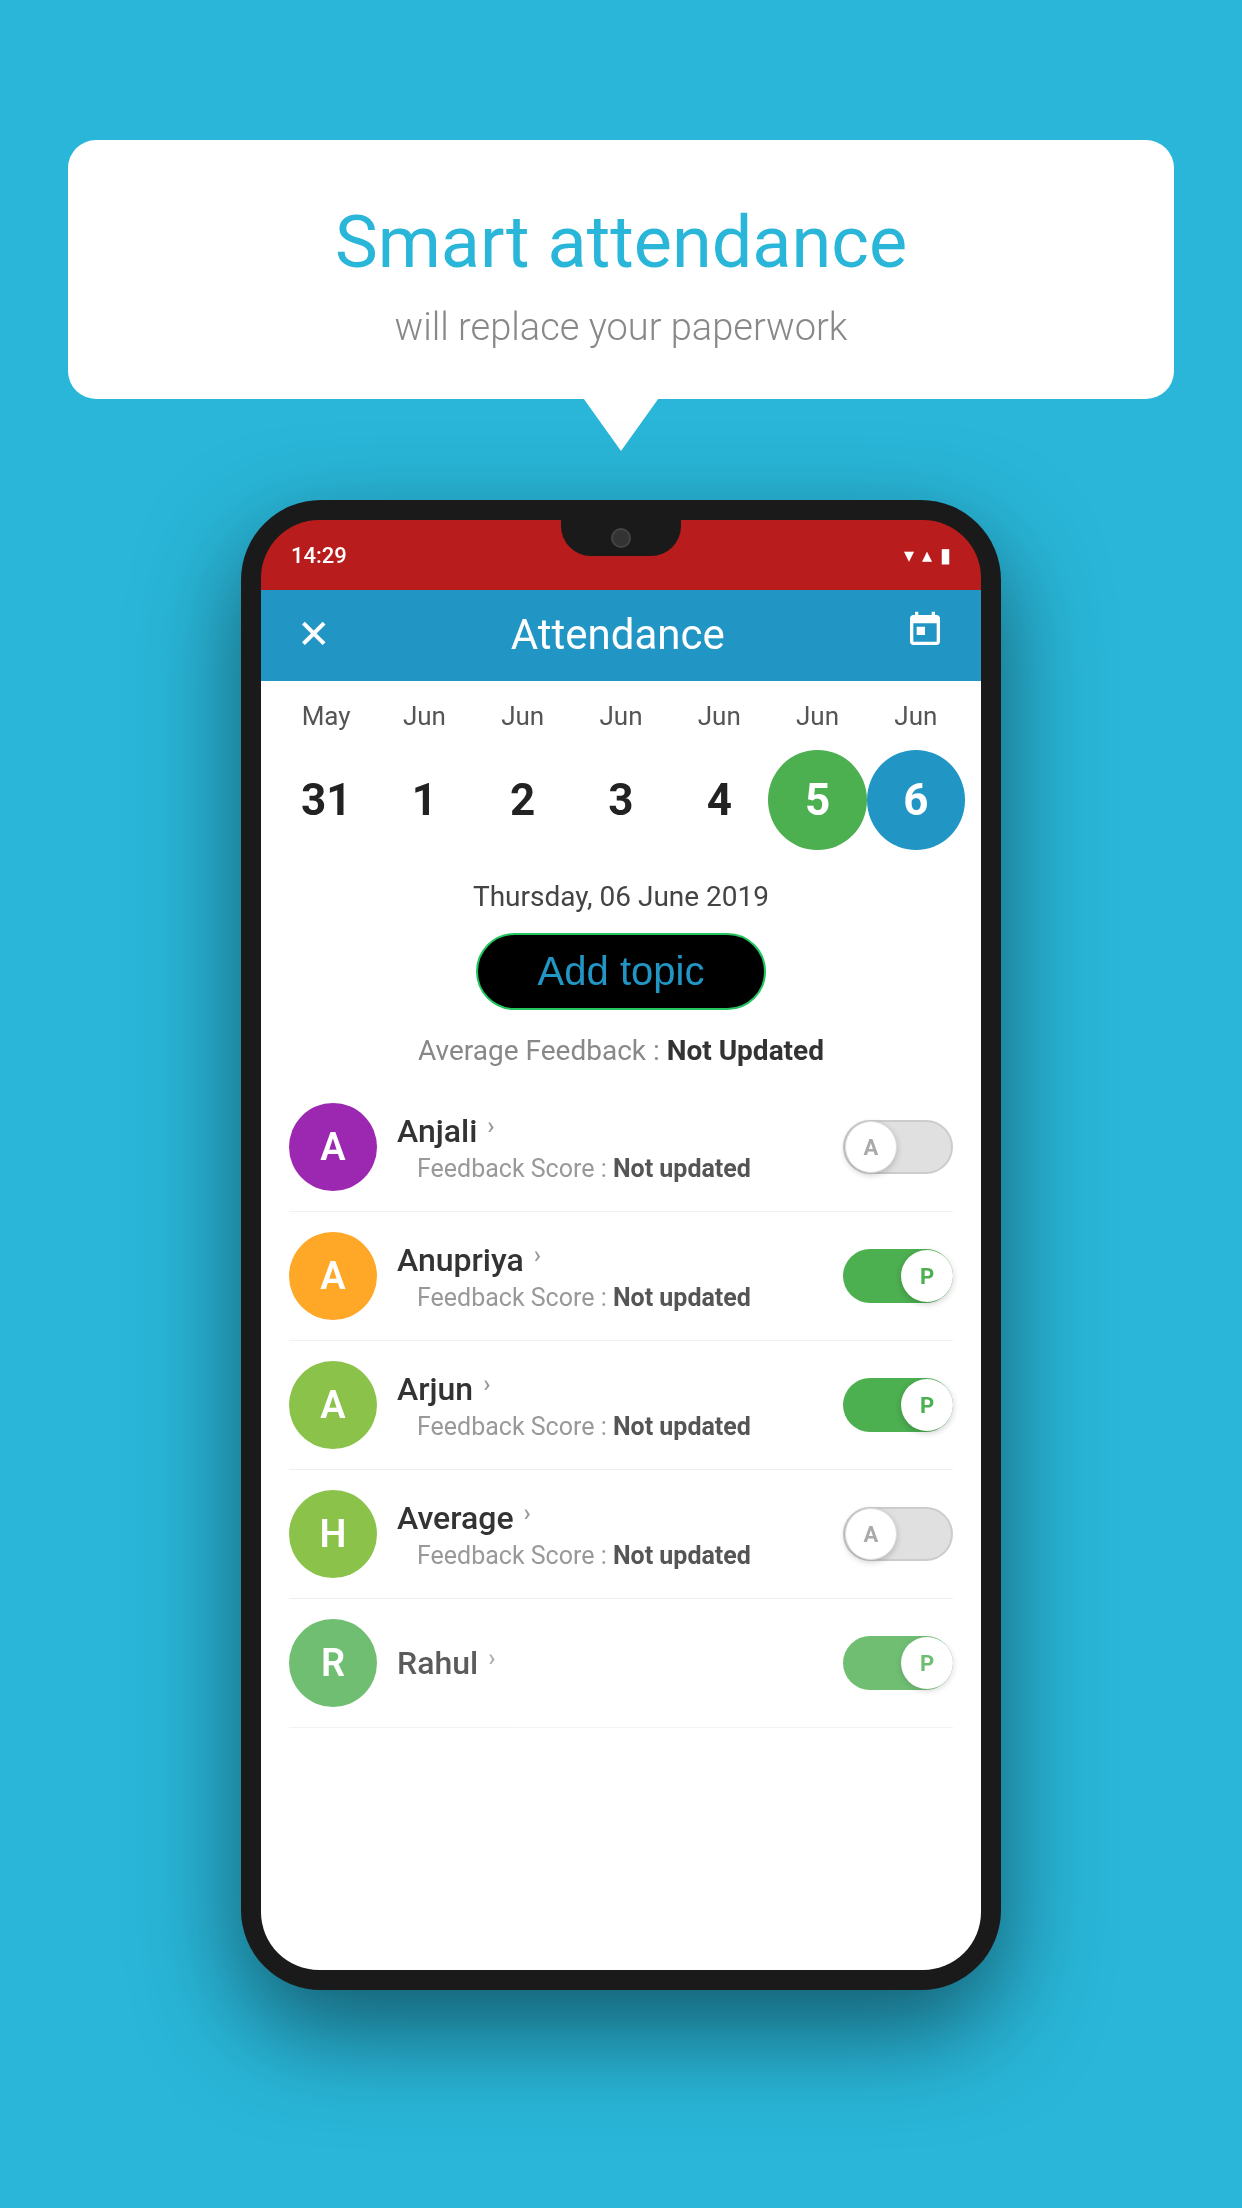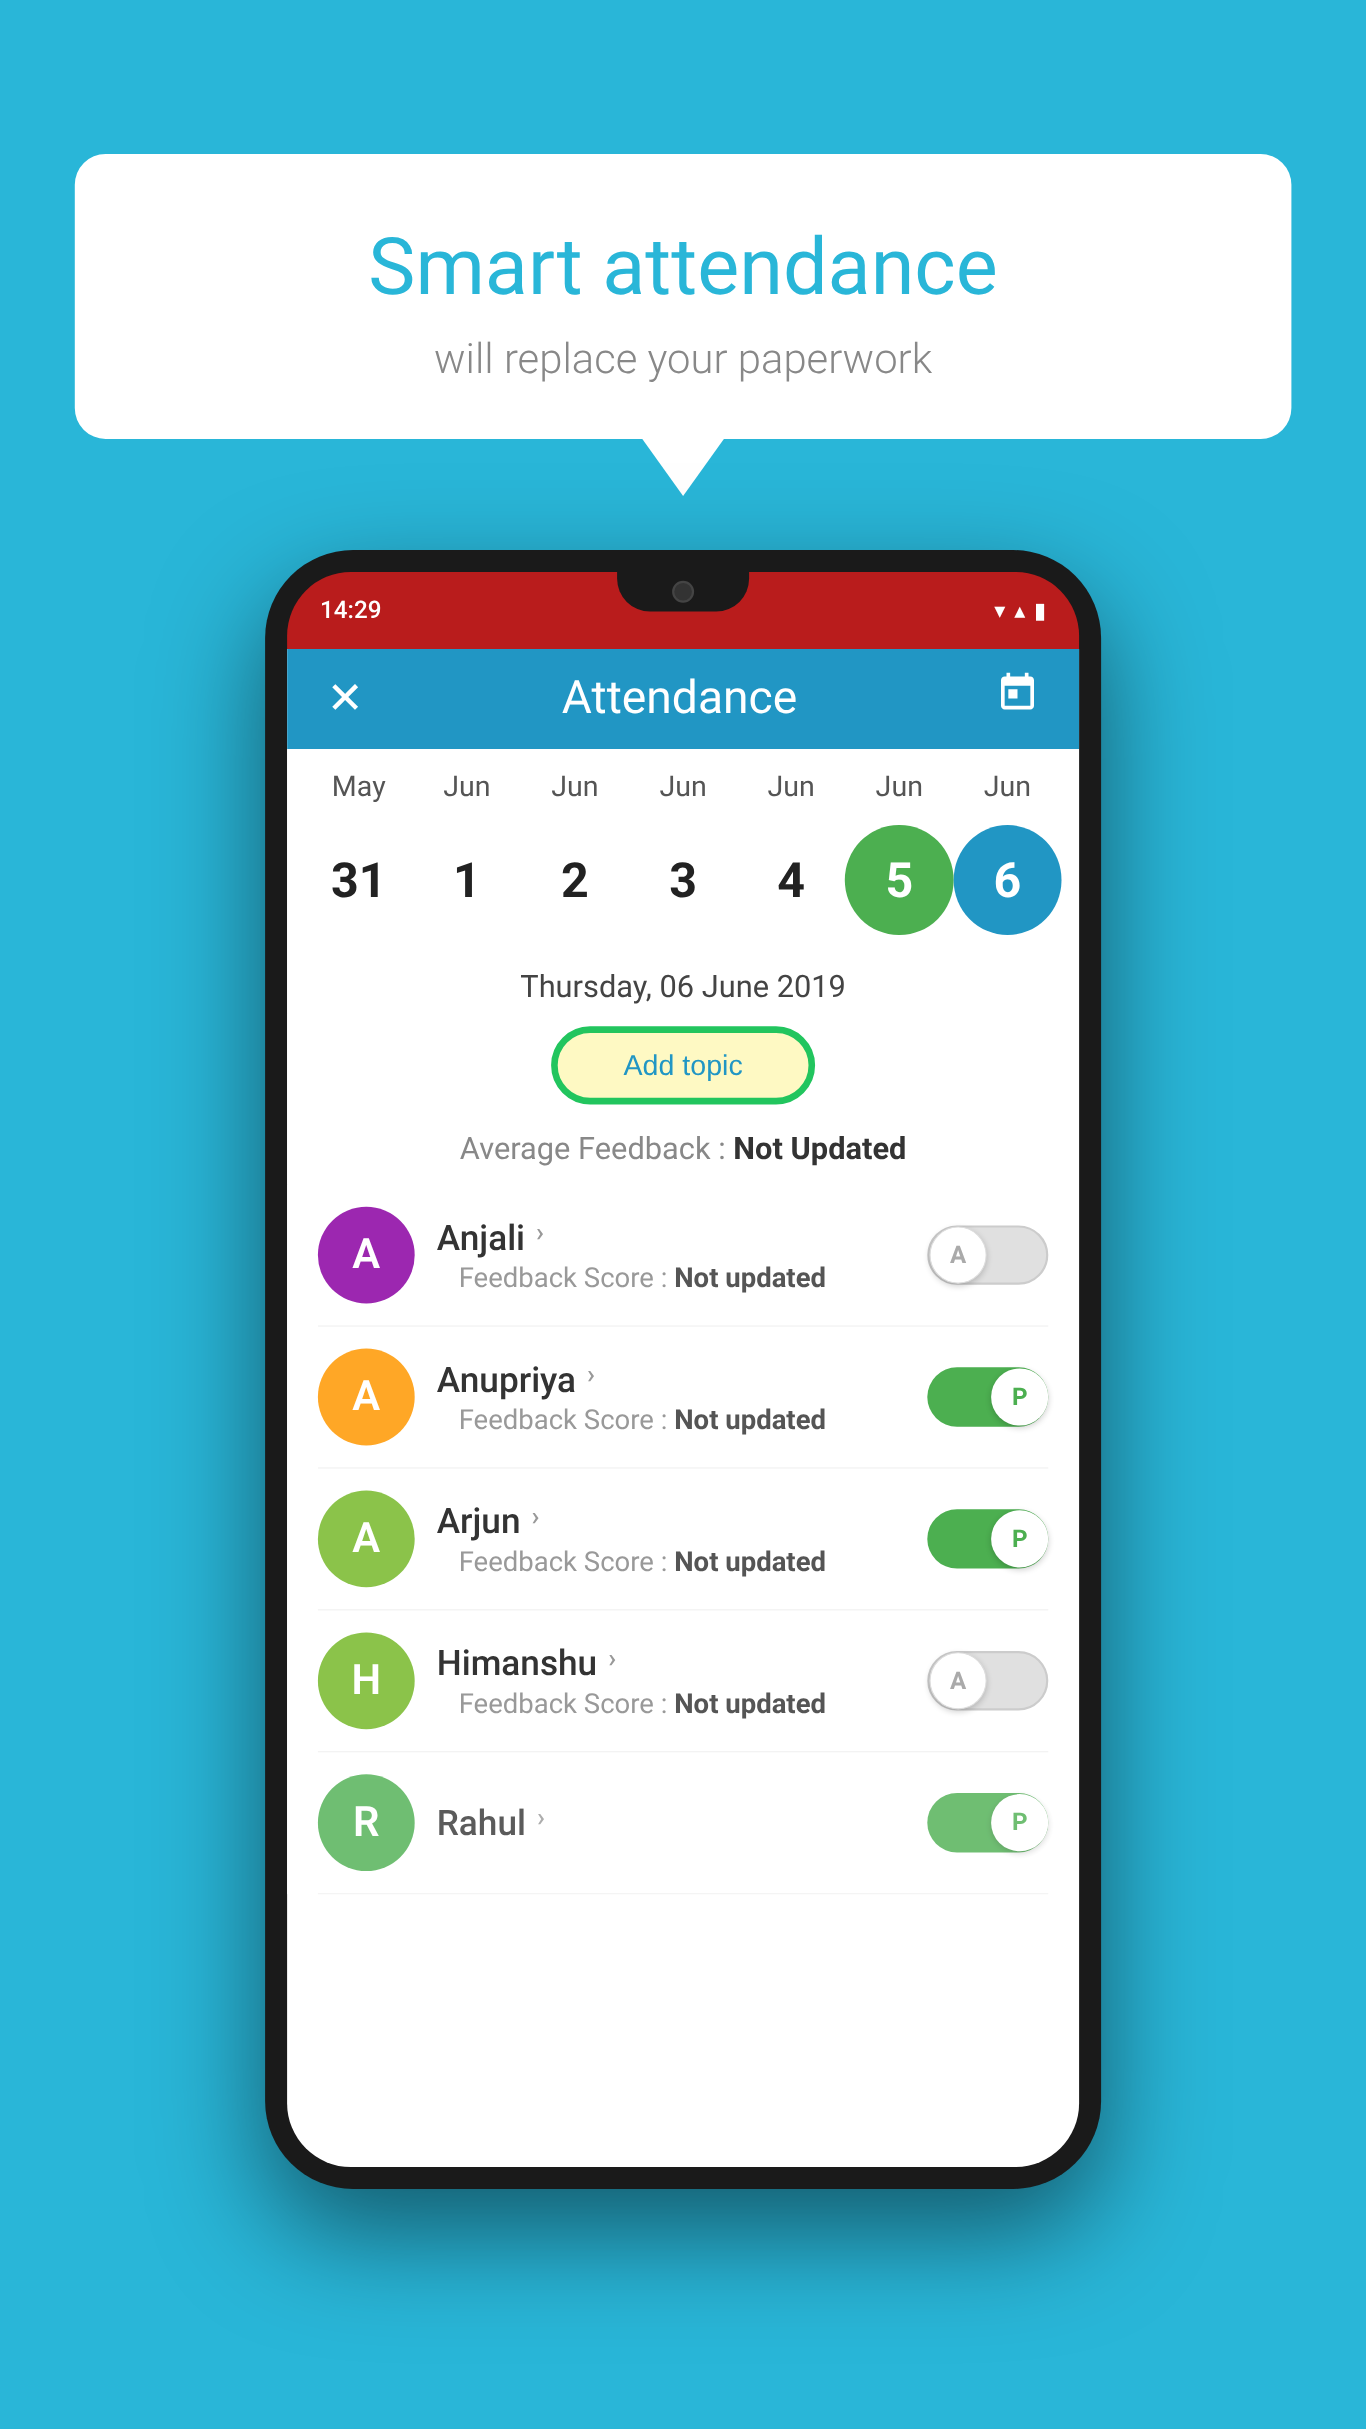--- a/index.html
+++ b/index.html
@@ -219,24 +219,24 @@
     }
 
     
     .add-topic-btn {
       display: flex;
       justify-content: center;
       padding: 12px 0 16px;
       background: white;
     }
     .add-topic-btn button {
-      border: 6px solid #22c55e;
-      background: #fef9c3;
+      border: 2px solid #22c55e;
+      background: #000000;
       color: #2196c4;
-      font-size: 26px;
+      font-size: 40px;
       border-radius: 50px;
       padding: 14px 60px;
       cursor: pointer;
     }
 
     
     .avg-feedback {
       text-align: center;
       padding: 8px 0 16px;
       font-size: 28px;
@@ -450,21 +450,21 @@
           </div>
           <div class="toggle-switch on">
             <div class="toggle-knob">P</div>
           </div>
         </div>
 
         <div class="student-item">
           <div class="student-avatar" style="background:#8bc34a;">H</div>
           <div class="student-info">
             <div class="student-name">
-              <span>Himanshu</span>
+              <span>Average</span>
               <span class="chevron">›</span>
             </div>
             <div class="student-feedback">
               Feedback Score : <strong>Not updated</strong>
             </div>
           </div>
           <div class="toggle-switch off">
             <div class="toggle-knob">A</div>
           </div>
         </div>

